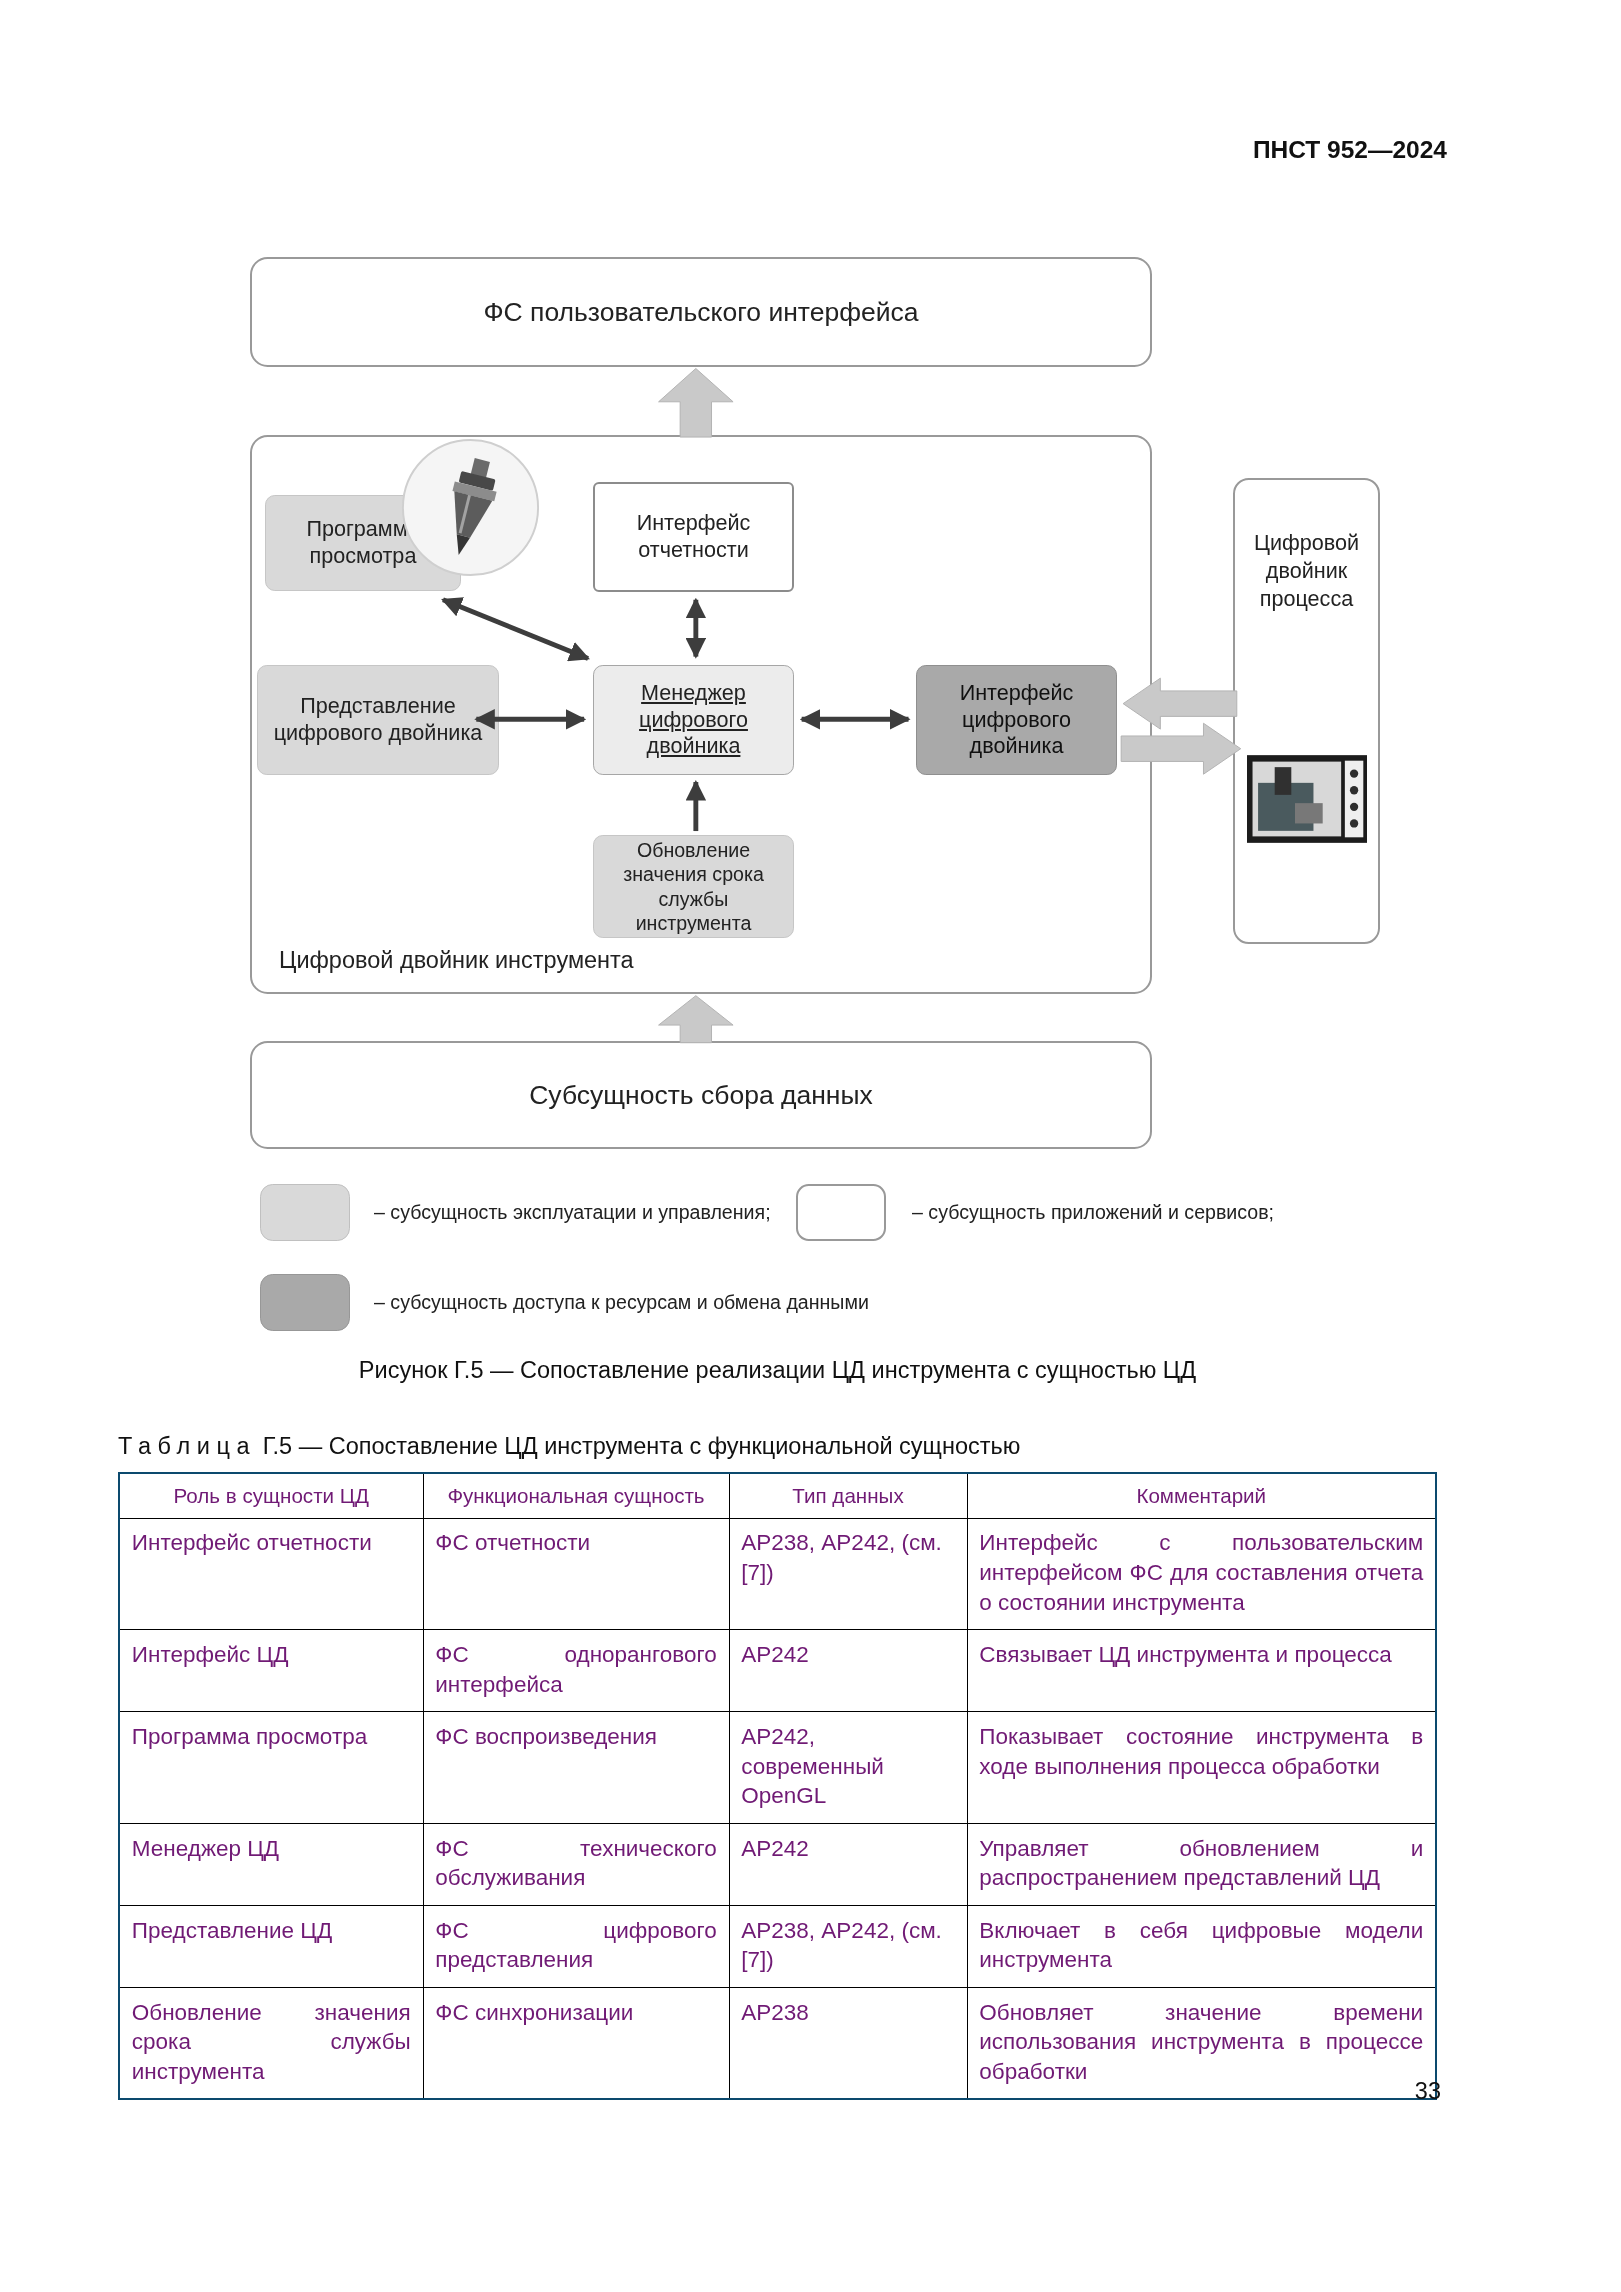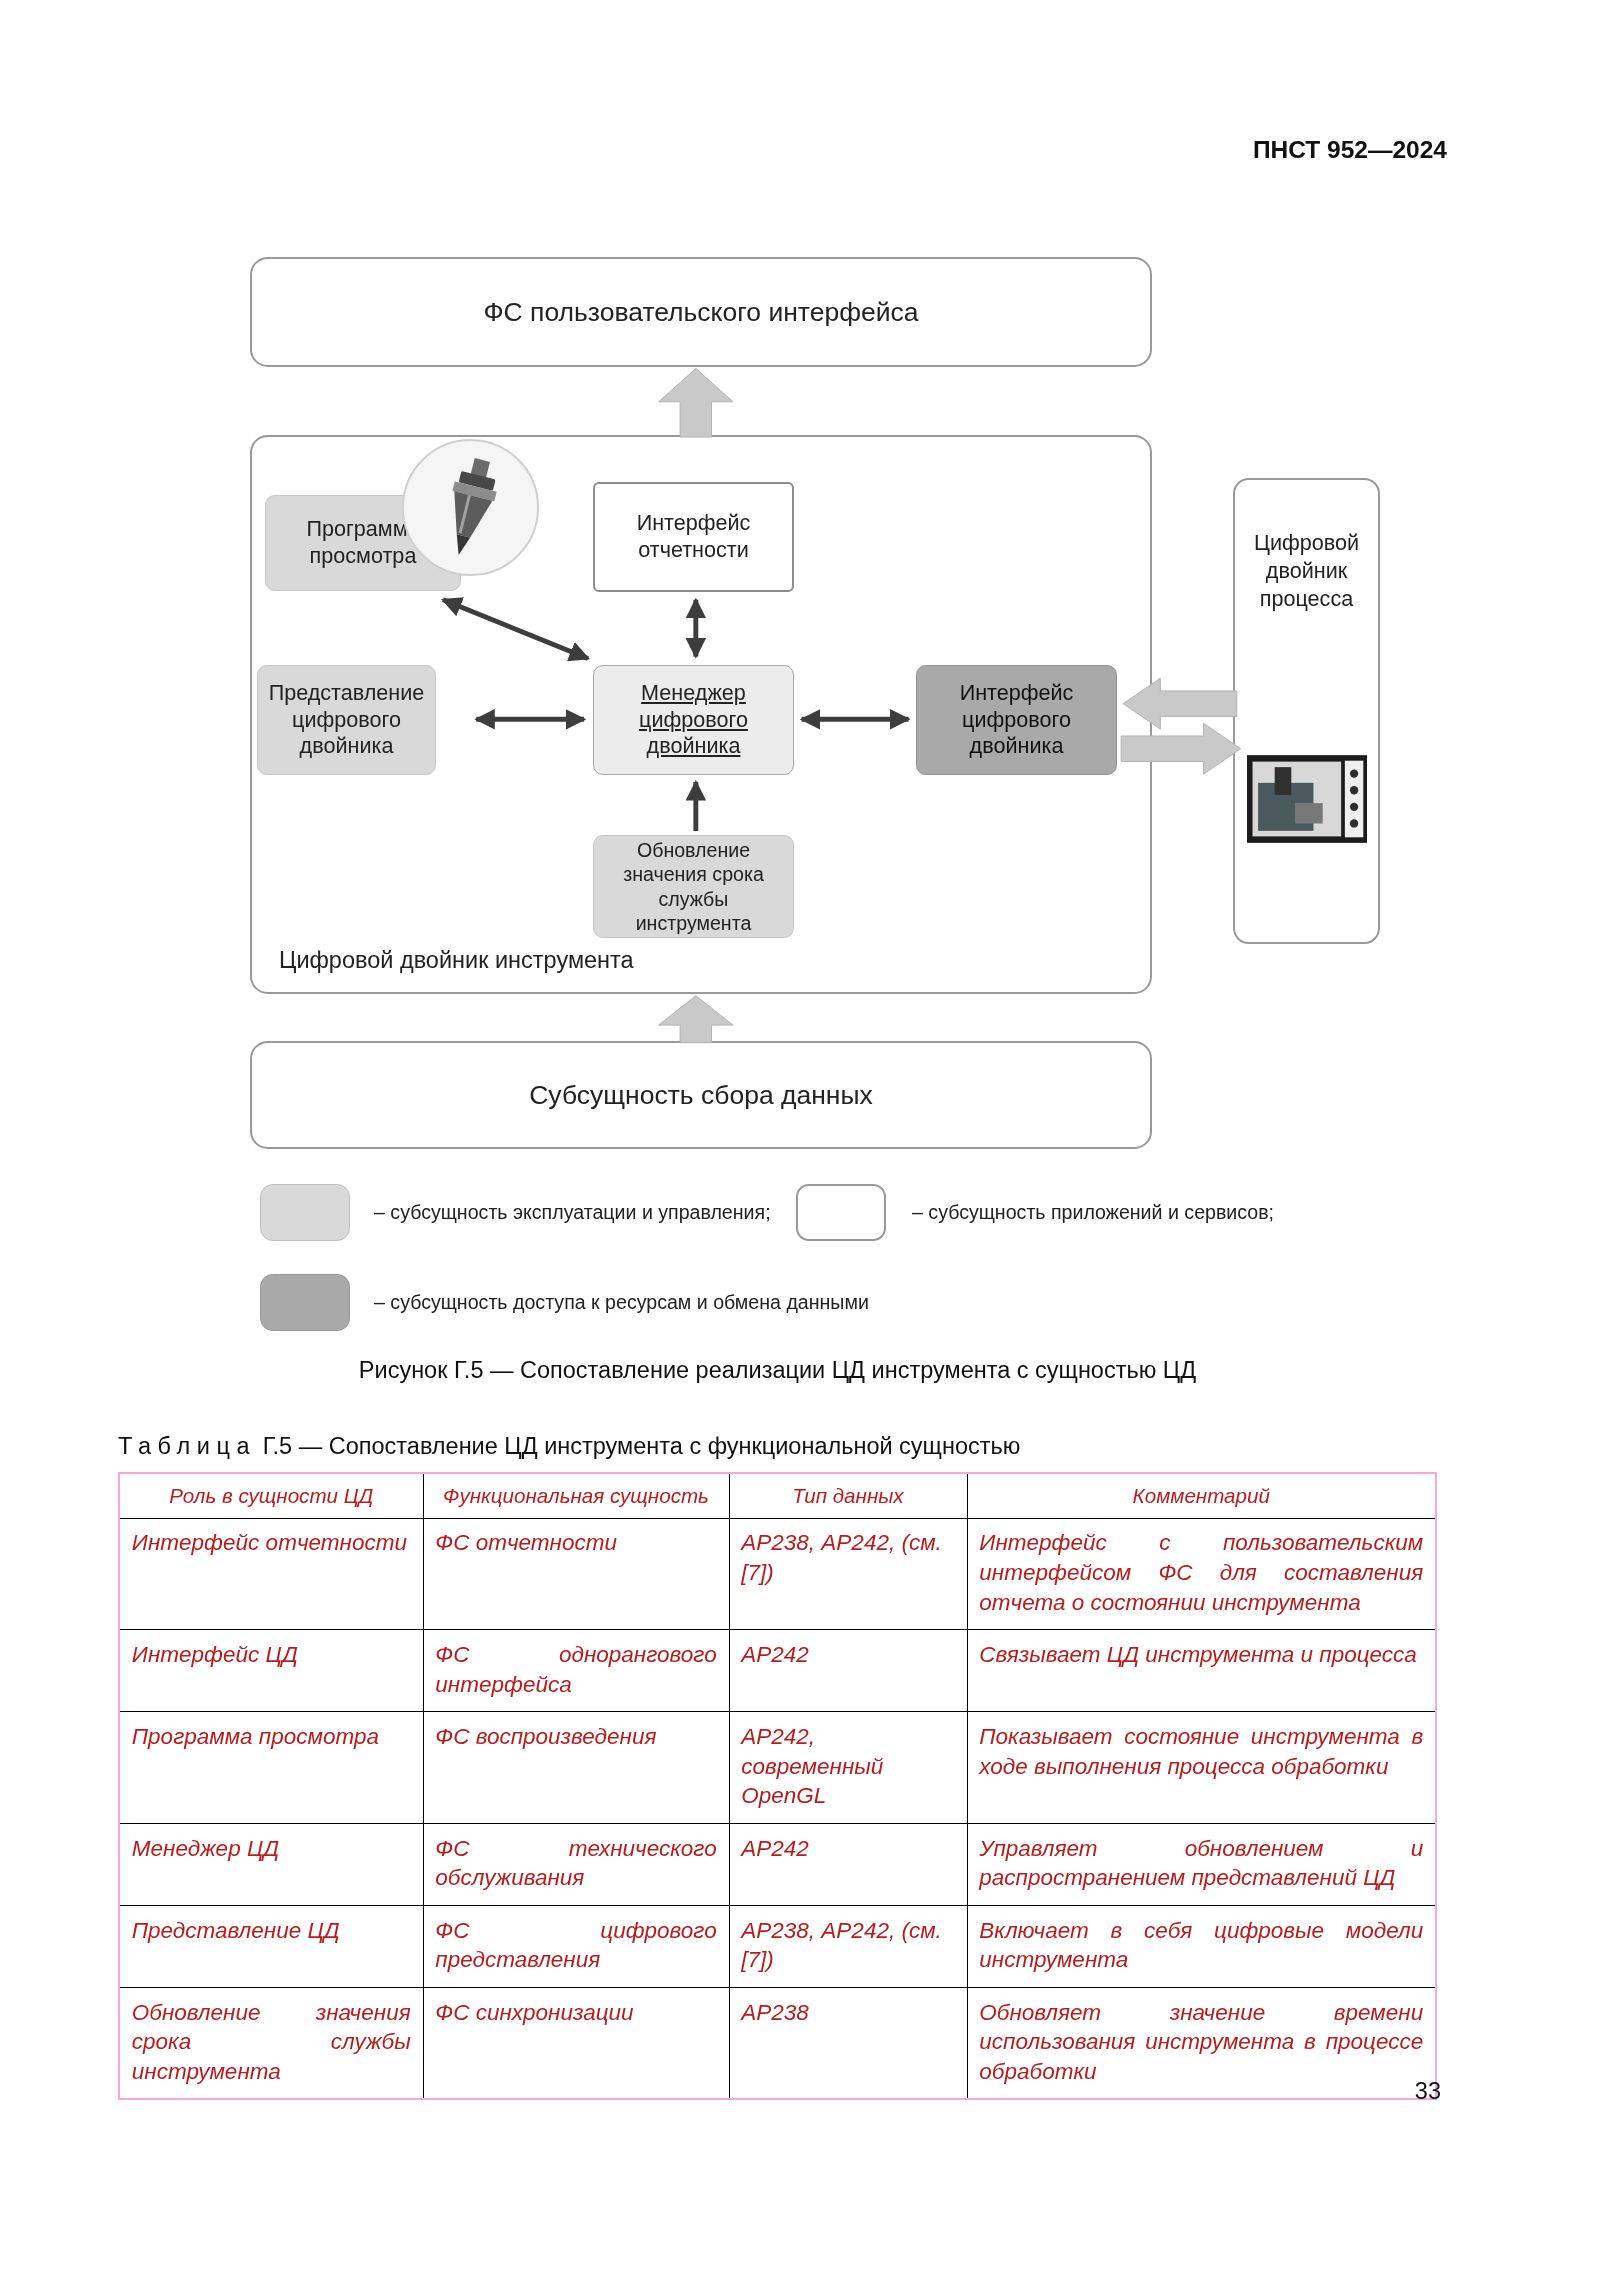--- a/index.html
+++ b/index.html
@@ -37,21 +37,21 @@
     border-radius:9.8px; font-size:21.6px; line-height:1.24; color:#222;
     padding:5.9px 7.8px;
   }
   .gray-box   { background:#d9d9d9; border:1px solid #c6c6c6; }
   .white-box  { background:#ffffff; border:2px solid #8c8c8c; border-radius:5.9px; }
   .lightgray-box { background:#ececec; border:1.5px solid #a6a6a6; }
   .dark-box   { background:#a9a9a9; border:1px solid #8f8f8f; color:#111; }
 
   .viewer-box        { left:265px; top:495px; width:196px; height:96px;  }
   .reporting-box     { left:593px; top:482px; width:201px; height:110px; }
-  .representation-box{ left:257px; top:665px; width:179px; height:110px; }
+  .representation-box{ left:257px; top:665px; width:242px; height:110px; }
   .manager-box       { left:593px; top:665px; width:201px; height:110px;text-decoration:underline; }
   .dtif-box          { left:916px; top:665px; width:201px; height:110px; }
   .update-box        { left:593px; top:835px; width:201px; height:103px; font-size:19.6px; }
 
   .container-label {
     position:absolute; left:279px; top:947px;
     font-size:23.5px; color:#222;
   }
   .process-label {
     position:absolute; left:1241px; top:529px; width:131px;
@@ -82,22 +82,22 @@
     position:absolute; left:118px; top:1357px; width:1319px;
     text-align:center; font-size:23.5px; color:#111;
   }
   
   .table-title {
     position:absolute; left:118px; top:1433px; font-size:23.5px; color:#111;
   }
   .table-title .sp { letter-spacing:0.28em; }
   .table-wrap { position:absolute; left:118px; top:1472px; width:1319px; }
   table.g5 {
-    width:100%; border-collapse:collapse; border:2px solid #f9a8d4;
-    font-size:22.5px; color:#b91c1c;font-style:italic;
+    width:100%; border-collapse:collapse; border:2px solid #0c4a6e;
+    font-size:22.5px; color:#701a75;
   }
   table.g5 th {
     border:1.5px solid #000; font-weight:normal; font-size:20.6px;
     text-align:center; vertical-align:middle; padding:9.8px 7.8px;
   }
   table.g5 td {
     border:1.5px solid #000; vertical-align:top;
     padding:9.8px 11.8px 11.8px 11.8px; line-height:1.32;
     text-align:justify;
   }

